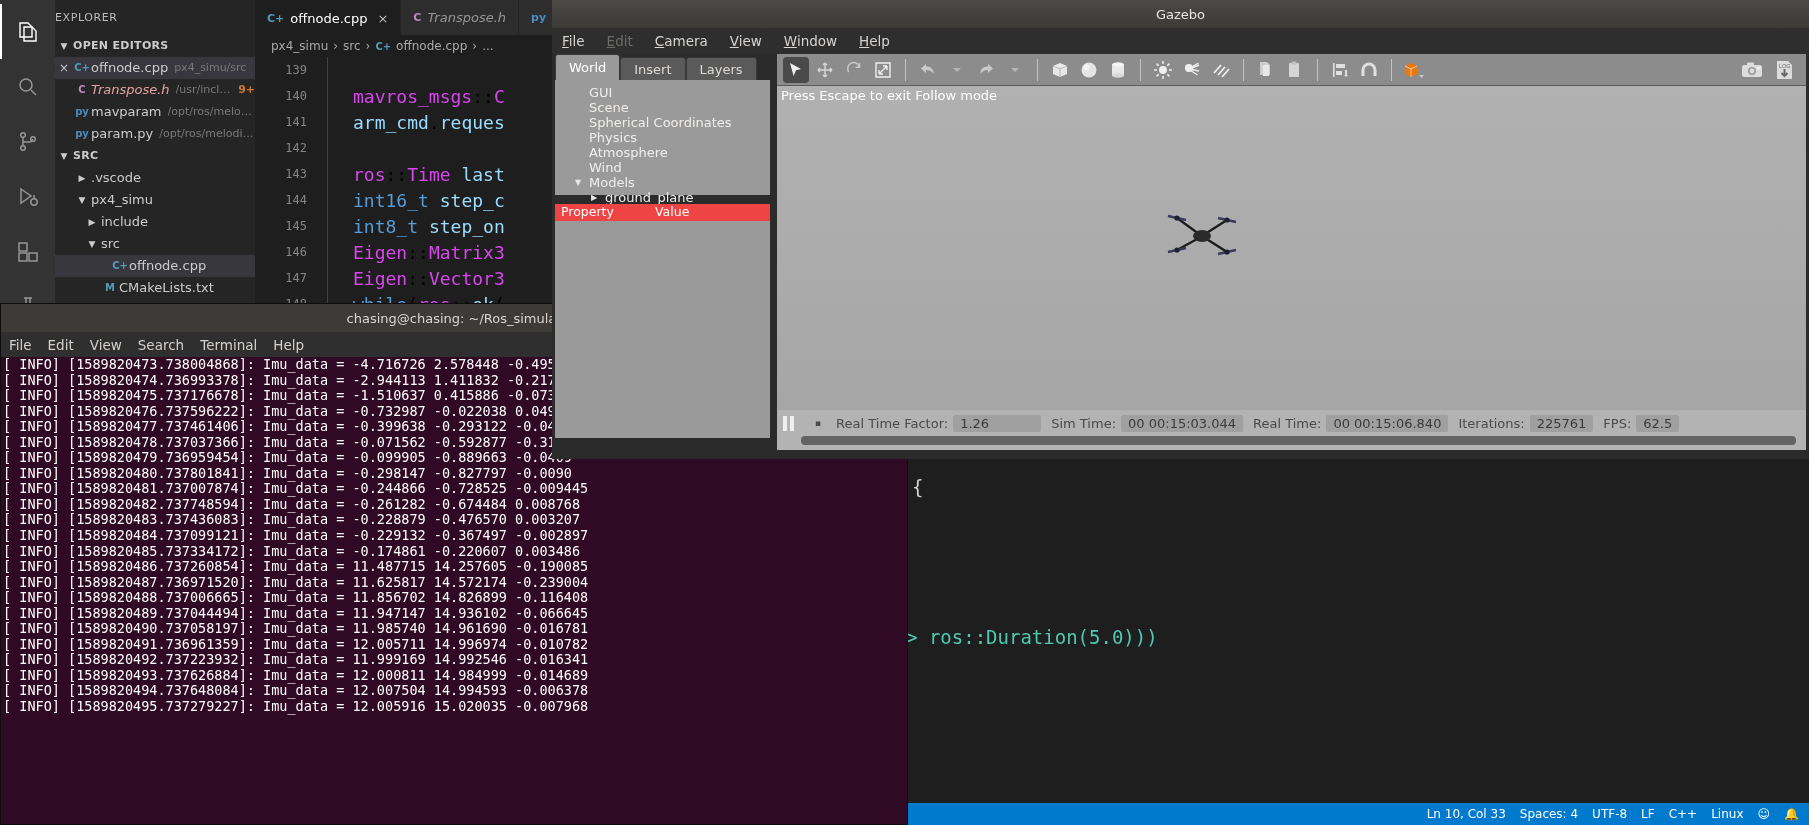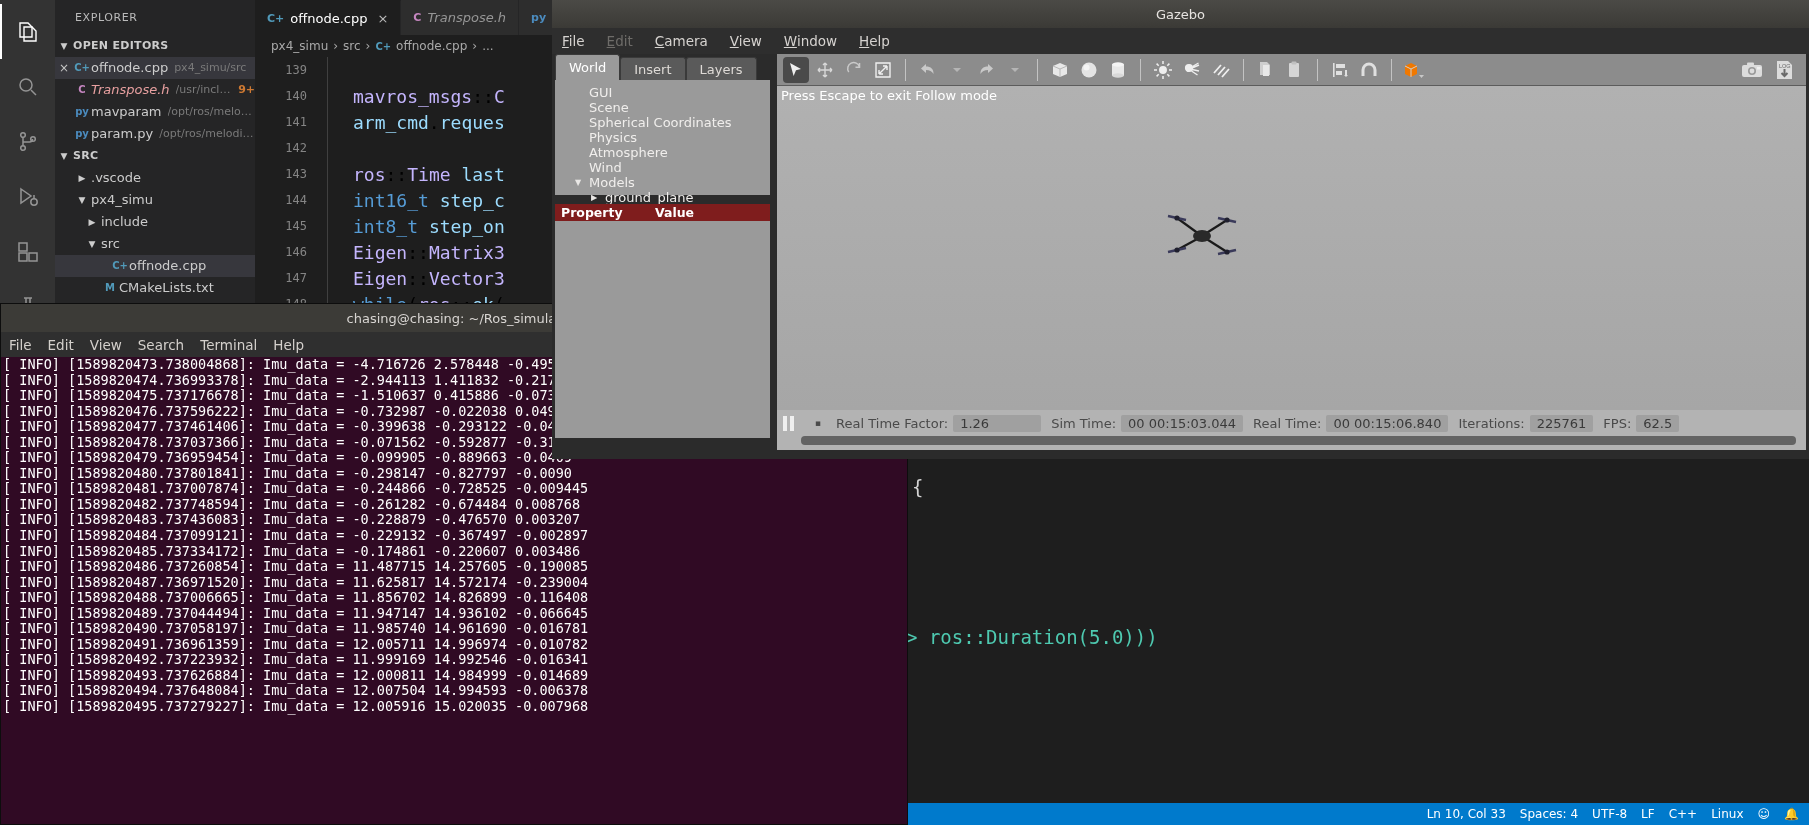--- a/index.html
+++ b/index.html
@@ -14,21 +14,21 @@
   .activitybar { position:absolute; left:0; top:0; width:55px; height:825px;
                  background:#333333; display:flex; flex-direction:column;
                  align-items:center; padding-top:4px; gap:0; }
   .ab-item { width:55px; height:55px; display:flex; align-items:center;
              justify-content:center; opacity:.62; }
   .ab-item.active { opacity:1; box-shadow:inset 2px 0 0 #ffffff; }
   .ab-item svg { display:block; }
 
   .sidebar { position:absolute; left:55px; top:0; width:200px; height:825px;
              background:#252526; color:#cccccc; font-size:13px; }
-  .sb-title { height:35px; line-height:35px; padding-left:20px; font-size:11px;
+  .sb-title { height:35px; line-height:35px; font-size:11px;
               letter-spacing:.6px; color:#bbbbbb; text-transform:uppercase; }
   .sb-section { font-size:11px; font-weight:bold; height:22px; line-height:22px;
                 display:flex; align-items:center; color:#cccccc; letter-spacing:.3px; }
   .twisty { width:18px; text-align:center; font-size:9px; color:#cccccc; flex:0 0 18px; }
   .row { height:22px; line-height:22px; display:flex; align-items:center;
          font-size:13px; color:#cccccc; white-space:nowrap; overflow:hidden; }
   .row.sel { background:#37373d; }
   .row .x { width:18px; text-align:center; color:#c5c5c5; font-size:12px; flex:0 0 18px; }
   .ficon { flex:0 0 18px; width:18px; text-align:center; font-size:12px; font-weight:bold; }
   .fname { margin-right:6px; }
@@ -43,21 +43,21 @@
          color:#969696; background:#2d2d2d; border-right:1px solid #252526; }
   .tab.active { background:#1e1e1e; color:#ffffff; border-top:1px solid #1e1e1e; }
   .tab .tclose { margin-left:4px; font-size:13px; color:#bbbbbb; }
   .breadcrumb { height:22px; display:flex; align-items:center; padding-left:16px;
                 font-size:12px; color:#a9a9a9; gap:5px; }
   .code { position:absolute; top:57px; left:0; right:0; bottom:0;
           font-family:"DejaVu Sans Mono","Liberation Mono",monospace; font-size:18px; }
   .cline { display:flex; height:26px; align-items:center; }
   .gut { width:72px; text-align:right; padding-right:20px; color:#858585; font-size:12px; }
   .ctext { white-space:pre; padding-left:26px; }
-  .kw { color:#569cd6; } .ty { color:#c4b5fd; } .id2 { color:#9cdcfe; }
+  .kw { color:#569cd6; } .ty { color:#d946ef; } .id2 { color:#9cdcfe; }
   .vline { position:absolute; left:72px; top:0; bottom:0; width:1px; background:#404040; }
 
   
   .frag { position:absolute; font-family:"DejaVu Sans Mono","Liberation Mono",monospace;
           font-size:19px; white-space:pre; }
 
   
   .term { position:absolute; left:0; top:303px; width:908px; height:522px;
           background:#300a24; border:1px solid #0d0d0d; }
   .term-title { height:28px; background:#3c3b37; color:#d8d5d2; font-size:13px;
@@ -85,22 +85,22 @@
   .gz-tabs { display:flex; height:26px; align-items:flex-end; }
   .gz-tab { height:23px; line-height:23px; padding:0 13px; font-size:13px;
             color:#dedad6; background:#5a5a5a; border:1px solid #3a3a3a;
             border-bottom:none; border-radius:3px 3px 0 0; }
   .gz-tab.active { background:#9a9a9a; color:#ffffff; height:26px; line-height:26px; }
   .gz-tree { position:absolute; top:26px; left:0; right:0; height:115px; background:#9a9a9a;
              font-size:13px; color:#f0eeec; padding:5px 0 0 20px; }
   .tnode { height:15px; line-height:15px; display:flex; align-items:center; }
   .tcaret { width:14px; font-size:8px; color:#e9e7e5; }
   .gz-proph { position:absolute; top:150px; left:0; right:0; height:17px;
-              background:#7f1d1d; color:#ffffff; font-size:12.5px; font-weight:bold;
-              display:flex; align-items:center; }
+              background:#ef4444; color:#ffffff; font-size:12.5px; font-weight:normal;
+              display:flex; align-items:flex-start; }
   .gz-proph span:first-child { width:100px; padding-left:6px; }
   .gz-propbody { position:absolute; top:167px; left:0; right:0; bottom:0; background:#9a9a9a; }
 
   .gz-right { position:absolute; left:225px; top:0; right:3px; bottom:9px; background:#262626; }
   .gz-toolbar { height:32px; background:#8c8c8c; display:flex; align-items:center;
                 padding:0 6px; gap:3px; border-bottom:1px solid #5c5c5c; }
   .tb { width:26px; height:26px; display:flex; align-items:center; justify-content:center; }
   .tb.on { background:#4a4a4a; border-radius:4px; }
   .tsep { width:1px; height:22px; background:#f0f0f0; opacity:.55; margin:0 6px; }
   .tspacer { flex:1; }

